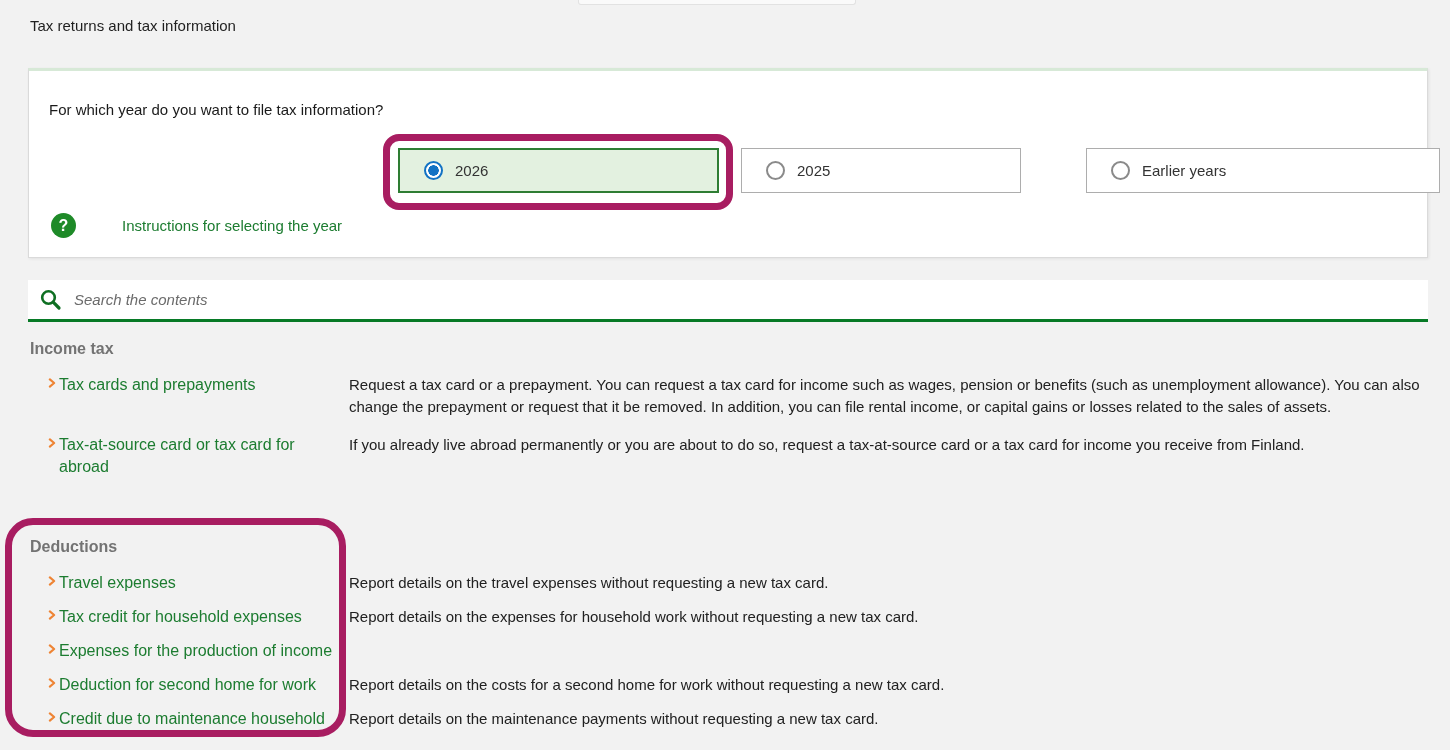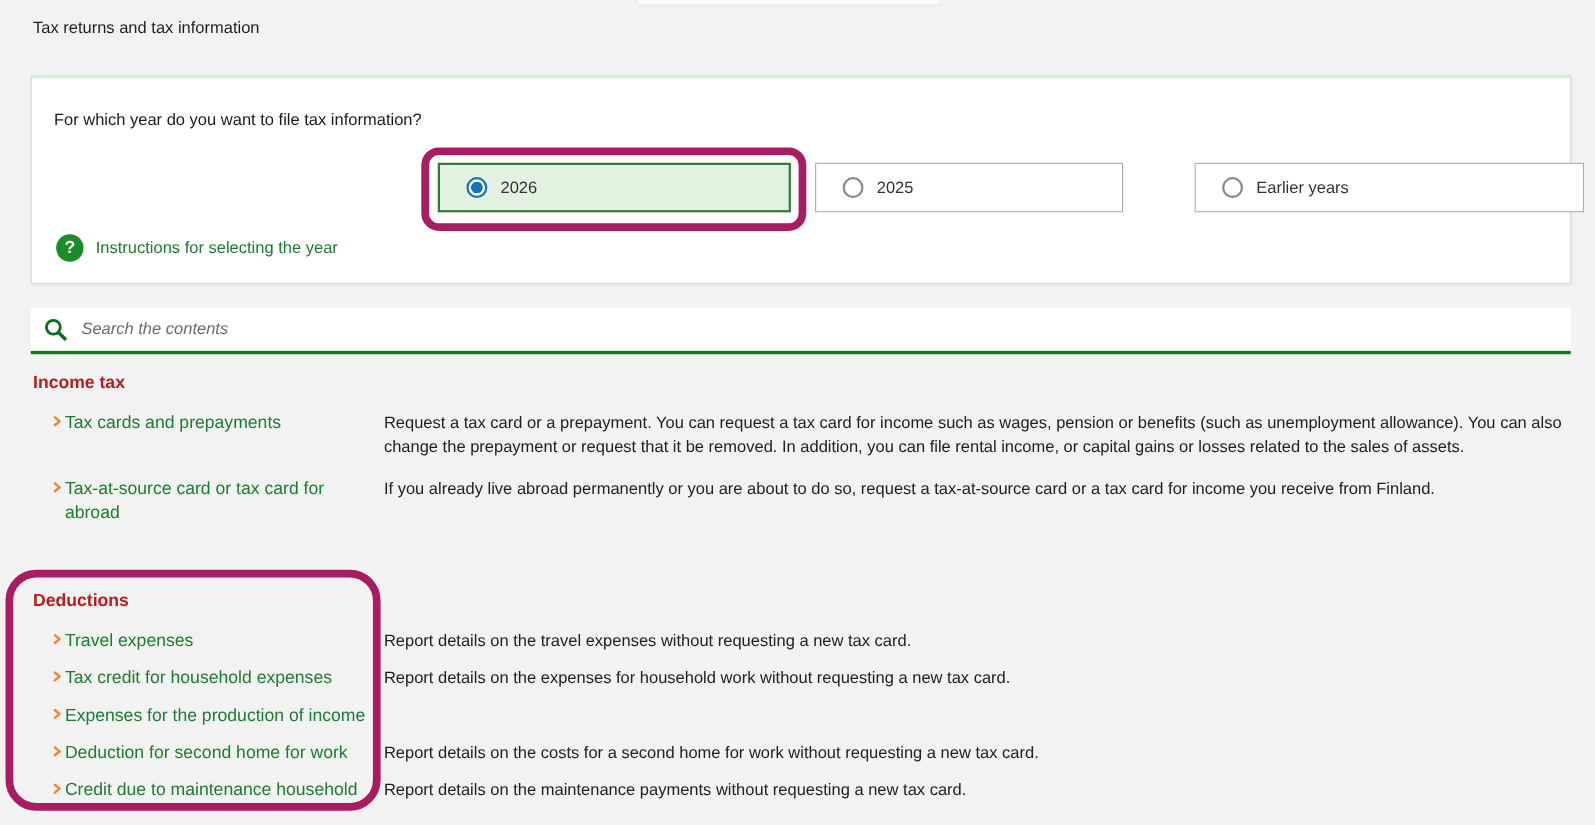--- a/index.html
+++ b/index.html
@@ -55,39 +55,39 @@
     position: absolute; left: 22px; top: 142px;
     display: flex; align-items: center; gap: 11px;
   }
   .q-icon {
     width: 25px; height: 25px; border-radius: 50%;
     background: #1e8a28; color: #ffffff;
     font-size: 16px; font-weight: 700;
     display: flex; align-items: center; justify-content: center;
     cursor: pointer;
   }
-  .help-link { font-size: 15px; color: #1c7c30; cursor: pointer; text-decoration: none; }
+  .help-link { font-size: 15px; color: #1c7c30; cursor: pointer; text-decoration: none; margin-left: 35px; }
   
   .search-bar {
     position: absolute; left: 28px; top: 280px; width: 1400px; height: 42px;
     background: #ffffff; border-bottom: 3px solid #077a26;
     display: flex; align-items: center;
   }
   .search-icon { margin: 0 12px 0 11px; flex: none; display: block; }
   .search-input {
     border: none; outline: none; flex: 1; height: 100%;
     font-family: "Liberation Sans", sans-serif;
     font-size: 15px; color: #333; background: transparent;
   }
   .search-input::placeholder { font-style: italic; color: #6b6b6b; }
   
   .section { position: absolute; left: 30px; right: 22px; }
   .section-income { top: 338px; }
   .section-deductions { top: 536px; }
-  .section h2 { font-size: 16px; font-weight: 700; color: #b91c1c; margin: 0 0 14px 0; line-height: 22px; }
+  .section h2 { font-size: 16px; font-weight: 700; color: #737373; margin: 0 0 14px 0; line-height: 22px; }
   .row { display: flex; align-items: flex-start; margin-bottom: 12px; }
   .section-income .row { margin-bottom: 16px; }
   .chev { flex: none; margin-left: 15px; width: 14px; padding-top: 4px; }
   .item-link {
     flex: none; width: 290px; font-size: 16px; line-height: 22px;
     color: #1c7c30; text-decoration: none; cursor: pointer; padding-right: 14px;
   }
   .item-desc { flex: 1; font-size: 15px; line-height: 22px; color: #212121; }
   
   .annotation {

